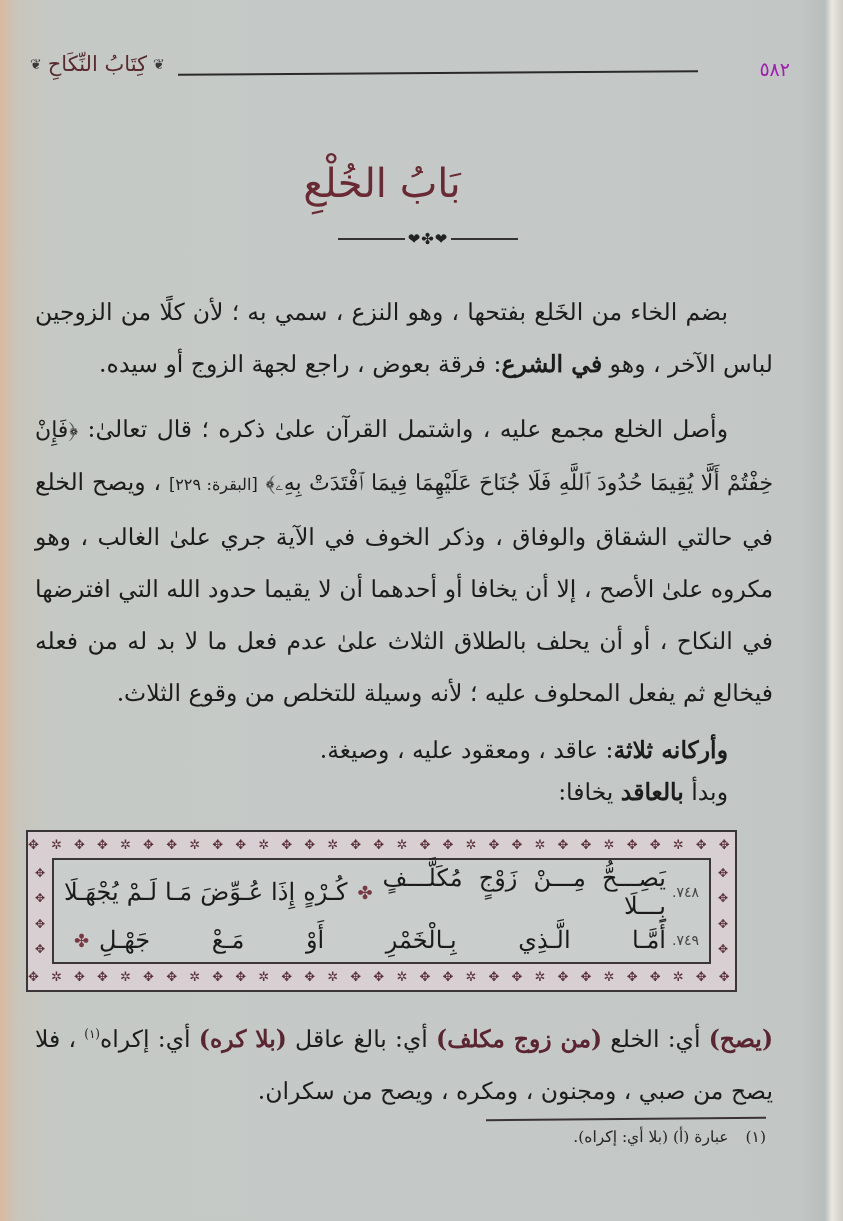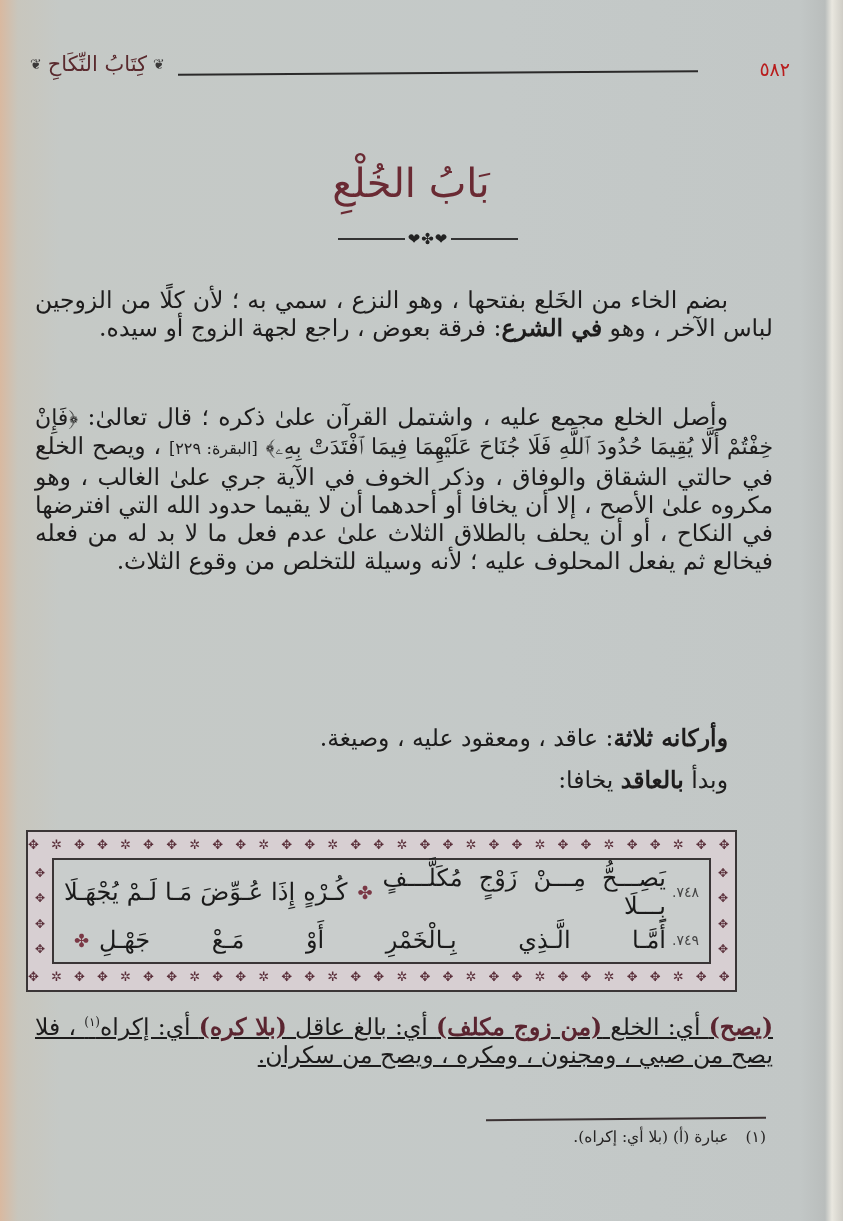--- a/index.html
+++ b/index.html
@@ -7,33 +7,33 @@
     width:843px; height:1221px; overflow:hidden;
     background: linear-gradient(90deg, #d9b9a0 0px, #c8c6bd 18px, #c5c9c6 60px, #c4c9c8 500px, #c2c7c6 800px, #b9bdbc 825px, #e9e7df 832px, #cfcdc6 843px);
     font-family: "DejaVu Serif", serif;
     color:#1f1d1e;
     position:relative;
   }
   .page { position:absolute; left:0; top:0; width:843px; height:1221px; }
 
   
   .header { position:absolute; top:52px; left:30px; width:760px; height:30px; direction:rtl; }
-  .page-number { position:absolute; right:0; top:6px; font-size:19px; letter-spacing:2px; color:#b91c1c; font-family:"DejaVu Sans", sans-serif; }
+  .page-number { position:absolute; right:0; top:6px; font-size:19px; letter-spacing:2px; color:#a21caf; font-family:"DejaVu Sans", sans-serif; }
   .header-rule { position:absolute; right:92px; left:148px; top:20px; height:0; border-top:2px solid #2b2a2a; transform:rotate(-0.4deg); }
   .running-title { position:absolute; left:0; top:0; font-size:21px; color:#5a2a2e; white-space:nowrap; display:flex; align-items:center; gap:6px; direction:rtl; }
   .orn { font-size:14px; color:#3a3838; }
 
   
-  .chapter-title { position:absolute; top:160px; left:0; width:764px; text-align:center; font-size:40px; color:#6a2a33; direction:rtl;padding-left:29px; }
+  .chapter-title { position:absolute; top:160px; left:0; width:764px; text-align:center; font-size:40px; color:#6a2a33; direction:rtl; }
   .title-ornament { position:absolute; top:227px; left:338px; width:180px; height:24px; display:flex; align-items:center; justify-content:center; }
   .title-ornament .line { flex:1; height:1.5px; background:#333; }
   .title-ornament .mid { font-size:15px; color:#222; padding:0 3px; letter-spacing:1px; }
 
   
-  .para { position:absolute; left:35px; width:738px; direction:rtl; text-align:justify; font-size:23.5px; line-height:28px; color:#1d1c1c; }
+  .para { position:absolute; left:35px; width:738px; direction:rtl; text-align:justify; font-size:23.5px; line-height:52px; color:#1d1c1c; }
   .para .bold { font-weight:bold; }
   .para .quran { font-family:"DejaVu Serif", serif; font-size:22px; }
   .para .ref { font-size:16px; }
 
   #p1 { top:286px; text-indent:45px; }
   #p2 { top:403px; text-indent:45px; height:280px; }
   #p3 { top:724px; text-indent:45px; }
   #p4 { top:766px; text-indent:45px; }
 
   
@@ -46,21 +46,21 @@
   .verse-border-side.right { right:2px; }
   .verse-inner { position:absolute; left:24px; right:24px; top:26px; bottom:26px; border:2px solid #3a3536; background:#c9cdcc; }
   .verse-line { position:absolute; left:10px; right:10px; height:44px; direction:rtl; display:flex; align-items:center; font-size:24px; color:#1a1a1a; }
   .verse-line.l1 { top:10px; }
   .verse-line.l2 { top:58px; }
   .verse-num { font-size:14px; color:#444; margin-left:6px; font-family:"DejaVu Sans", sans-serif; }
   .hemistich { flex:1; text-align:justify; text-align-last:justify; }
   .hemistich-sep { color:#7a3845; font-size:18px; padding:0 10px; }
 
   
-  #p5 { top:1008px;text-decoration:underline; }
+  #p5 { top:1008px; }
   .matn { color:#5a2530; font-weight:bold; }
   .fn-ref { font-size:12px; vertical-align:super; }
 
   
   .footnote-rule { position:absolute; right:77px; top:1118px; width:280px; height:0; border-top:2px solid #3b3233; transform:rotate(-0.5deg); }
   .footnote { position:absolute; top:1128px; right:77px; direction:rtl; font-size:15.5px; color:#262424; white-space:nowrap; }
   .footnote .fn-num { margin-left:12px; }
 </style>
 </head>
 <body>

